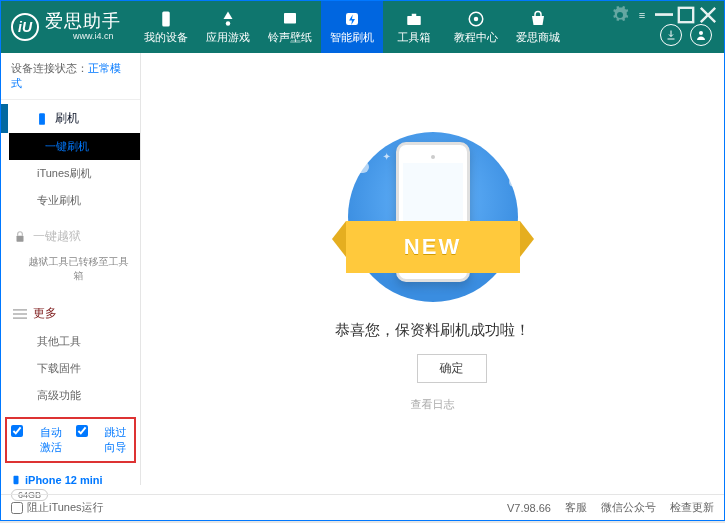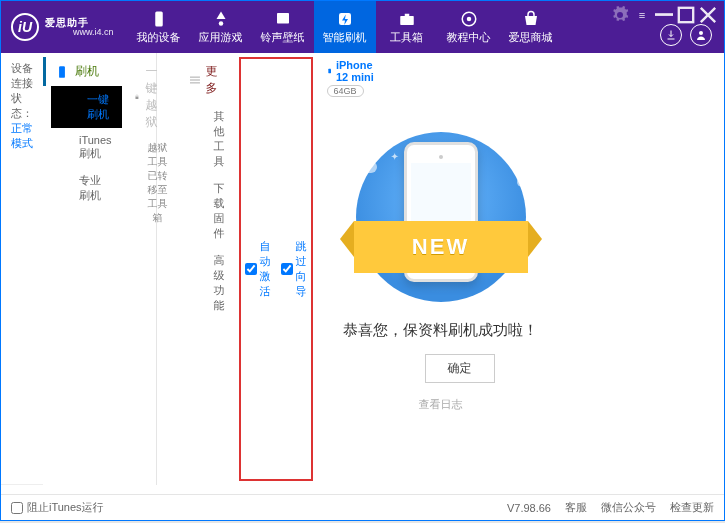--- a/index.html
+++ b/index.html
@@ -1,52 +1,52 @@
 <!DOCTYPE html>
 <html><head>
 <meta charset="utf-8">
 <style>
 * { margin: 0; padding: 0; box-sizing: border-box; font-family: "Microsoft YaHei", Arial, sans-serif; }
 body { background: #e6e6e6; width: 725px; height: 523px; overflow: hidden; }
 .window { width: 725px; height: 521px; background: #fff; display: flex; flex-direction: column; border: 1px solid #0078ff; }
 
 
-.topbar { background: #4c1d95; height: 52px; display: flex; align-items: stretch; color: #fff; }
+.topbar { background: #0f766e; height: 52px; display: flex; align-items: stretch; color: #fff; }
 .logo-block { display: flex; align-items: center; padding: 0 14px 0 10px; gap: 6px; }
 .logo-circle { width: 28px; height: 28px; border: 2px solid #fff; border-radius: 50%; display: flex; align-items: center; justify-content: center; font-weight: bold; font-style: italic; font-size: 14px; }
 .logo-text { display: flex; flex-direction: column; line-height: 1.1; }
-.logo-title { font-size: 10px; font-weight: 700; letter-spacing: 1px; }
+.logo-title { font-size: 18px; font-weight: 400; letter-spacing: 1px; }
 .logo-sub { font-size: 9px; opacity: .9; margin-left: 28px; }
 .nav { display: flex; flex: 1; }
 .nav-item { width: 62px; display: flex; flex-direction: column; align-items: center; justify-content: center; gap: 2px; font-size: 11px; cursor: pointer; position: relative; }
 .nav-item.active { background: #0066e0; }
 .nav-icon { width: 18px; height: 18px; display: flex; align-items: center; justify-content: center; }
 .nav-icon svg { width: 100%; height: 100%; fill: #fff; }
 .top-right { display: flex; align-items: center; gap: 4px; padding-right: 8px; }
 .sys-btn { width: 18px; height: 18px; display: flex; align-items: center; justify-content: center; cursor: pointer; opacity: .9; }
 .sys-row { display: flex; gap: 4px; position: absolute; top: 6px; right: 8px; }
 .circle-btn { width: 22px; height: 22px; border: 1.5px solid #fff; border-radius: 50%; display: flex; align-items: center; justify-content: center; margin-top: 16px; margin-right: 4px; cursor: pointer; }
 
 
 .body { flex: 1; display: flex; min-height: 0; }
-.sidebar { width: 156px; border-right: 1px solid #e5e5e5; display: flex; flex-direction: row; font-size: 12px; color: #555; }
+.sidebar { width: 140px; border-right: 1px solid #e5e5e5; display: flex; flex-direction: column; font-size: 12px; color: #555; }
 .conn-status { padding: 8px 10px; border-bottom: 1px solid #eee; font-size: 11px; color: #666; }
 .conn-status .mode { color: #0078ff; }
 .side-section { padding: 4px 0; }
 .side-head { display: flex; align-items: center; gap: 6px; padding: 6px 12px; cursor: pointer; color: #7f1d1d; }
-.side-head.active-head { border-left: 3px solid #0369a1; padding-left: 9px; color: #4d7c0f; }
+.side-head.active-head { border-left: 7px solid #0369a1; padding-left: 27px; color: #0f172a; }
 .side-head.active-head .side-icon svg { fill: #0078ff; }
 .side-head .side-icon { width: 14px; height: 14px; }
 .side-head .side-icon svg { width: 100%; height: 100%; fill: #999; }
 .sub { padding: 6px 10px 6px 36px; cursor: pointer; color: #666; font-size: 11px; }
 .sub.active { background: #000000; color: #0078ff; margin-left: 8px; }
 .side-note { font-size: 10px; color: #888; text-align: center; padding: 4px 8px 8px 24px; line-height: 1.4; }
 
 .checks { border: 2px solid #d33; margin: 4px; padding: 6px 4px; display: flex; gap: 10px; font-size: 11px; color: #0078ff; align-items: center; }
-.chk { display: flex; align-items: center; gap: 3px; cursor: pointer; }
+.chk { display: flex; align-items: flex-start; gap: 17px; cursor: pointer; }
 .chk input { accent-color: #0078ff; width: 12px; height: 12px; }
 
 .device { padding: 6px 10px; font-size: 11px; }
 .device-name { color: #0078ff; font-weight: 600; display: flex; align-items: center; gap: 4px; }
 .device-badge { display: inline-block; border: 1px solid #ccc; border-radius: 8px; font-size: 9px; color: #777; padding: 0 6px; margin-top: 2px; }
 
 
 .main { flex: 1; position: relative; display: flex; flex-direction: column; align-items: center; justify-content: center; gap: 14px; }
 .illus { position: relative; width: 220px; height: 180px; display: flex; align-items: center; justify-content: center; }
 .bg-circle { position: absolute; width: 170px; height: 170px; border-radius: 50%; background: radial-gradient(circle at 50% 40%, #6bb9ff 0%, #3a8de0 70%); }

